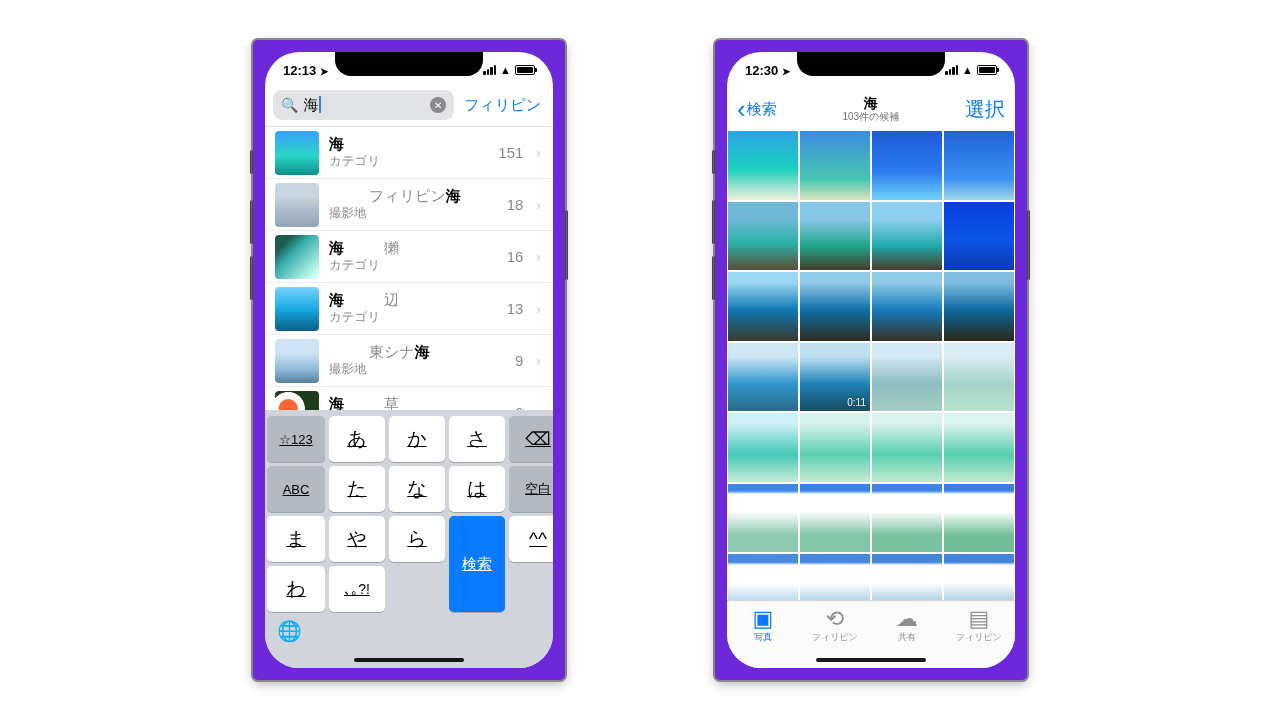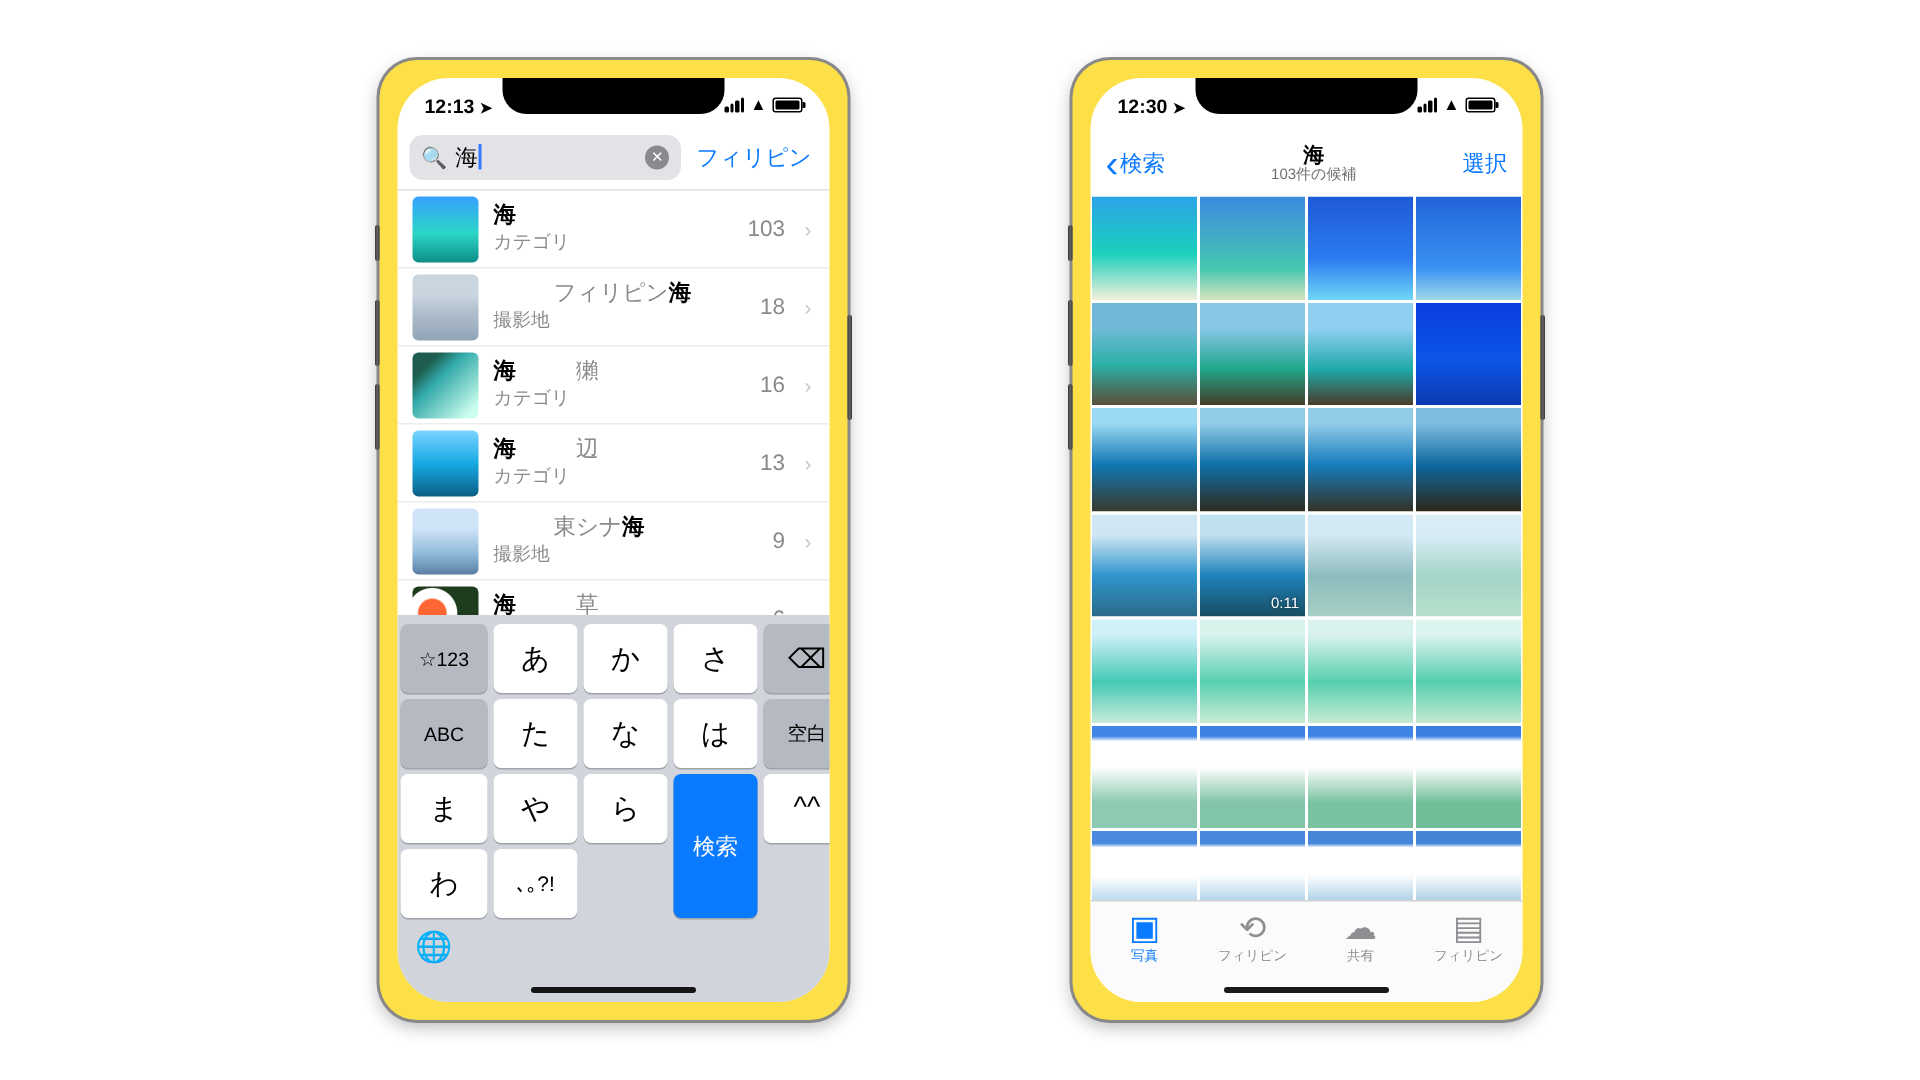--- a/index.html
+++ b/index.html
@@ -2,22 +2,22 @@
 <html><head>
 <meta charset="utf-8">
 <style>
   * { margin:0; padding:0; box-sizing:border-box; -webkit-font-smoothing:antialiased; }
   body {
     width:1280px; height:720px; background:#fff;
     font-family:-apple-system,"Hiragino Sans","Helvetica Neue",sans-serif;
     display:flex; justify-content:center; align-items:center; gap:150px;
   }
   .phone {
-    width:312px; height:640px; background:#fde047;
-    border-radius:25px; padding:12px; position:relative;
+    width:312px; height:640px; background:#6d28d9;
+    border-radius:5px; padding:12px; position:relative;
     box-shadow:0 0 0 2px #888, 0 4px 12px rgba(0,0,0,.3);
   }
   .side-btn { position:absolute; background:linear-gradient(90deg,#333,#666,#333); border-radius:2px; }
   .sb-l1 { left:-3px; top:110px; width:3px; height:24px; }
   .sb-l2 { left:-3px; top:160px; width:3px; height:44px; }
   .sb-l3 { left:-3px; top:216px; width:3px; height:44px; }
   .sb-r  { right:-3px; top:170px; width:3px; height:70px; }
   .screen {
     width:288px; height:616px; background:#fff; border-radius:34px;
     overflow:hidden; position:relative;
@@ -53,35 +53,35 @@
   .rowtxt { flex:1; min-width:0;}
   .rtitle { font-size:15px; color:#000; line-height:1.2;}
   .rtitle b { font-weight:600;}
   .rtitle .rest { color:#8a8a8e;margin-left:40px;}
   .rsub { font-size:12.5px; color:#8a8a8e;}
   .rcount { font-size:15px; color:#8a8a8e;}
   .chevron { margin-left:3px; color:#c7c7cc; font-size:14px;}
   
   .kbd { position:absolute; left:0; right:0; bottom:0; height:258px; background:#d1d4da;}
   .kbdgrid { display:grid; grid-template-columns:58px 56px 56px 56px 58px; grid-template-rows:46px 46px 46px 46px; gap:4px; padding:6px 2px 0;}
-  .key { background:#fff; border-radius:5px; box-shadow:0 1px 0 #9ea2a9; display:flex; align-items:center; justify-content:center; font-size:19px;}
+  .key { background:#fff; border-radius:5px; box-shadow:0 1px 0 #9ea2a9; display:flex; align-items:center; justify-content:center; font-size:19px;text-decoration:underline;}
   .key.fn { background:#b4b9c2; font-size:13px;}
   .key.fn.small { font-size:11px;}
   .key.tall   { grid-row:span 2;}
   .key.search { background:#0a7aff; color:#fff; font-size:15px;}
   .key.del::before { content:"⌫"; font-size:18px;}
   .globe { height:38px; display:flex; align-items:center; padding:0 12px; color:#4a4f57; font-size:20px;}
   
   .nav2 { height:42px; display:flex; align-items:center; justify-content:space-between; padding:0 10px;}
   .back { color:#0a7aff; font-size:15px; display:flex; align-items:center;}
   .back::before { content:"‹"; font-size:26px; line-height:0; margin-right:1px; font-weight:300;}
   .navtitle { text-align:center; line-height:1.15;}
   .navtitle .t { font-size:14px; font-weight:600;}
   .navtitle .s { font-size:10px; color:#6d6e72;}
-  .sel { color:#0a7aff; font-size:15px;}
+  .sel { color:#0a7aff; font-size:20px;}
   .grid { height:470px; overflow:hidden;}
   .grow { display:flex;}
   .cell { flex:1; height:70.5px; min-width:0; border:0.5px solid #fff; position:relative;text-align:center;}
   .dur { position:absolute; right:4px; bottom:3px; color:#fff; font-size:10px; text-shadow:0 0 2px #0008;}
   .tabbar { position:absolute; left:0; right:0; bottom:0; height:68px; background:#fbfbfc; border-top:1px solid #d3d3d6; display:flex; padding-top:6px;}
   .tab { flex:1; text-align:center; color:#8e8e93; font-size:9px;}
   .tab.active { color:#0a7aff;}
   .tabicon { font-size:22px; height:24px; line-height:24px;}
 </style>
 </head>
@@ -120,21 +120,21 @@
       <span class="cancel">フィリピン</span>
     </div>
 
     <div class="results" id="results-left">
         <div class="row">
           <div class="thumb" style="background:linear-gradient(180deg,#37a0ff 0%,#2bd6c8 55%,#0d8f88 100%)"></div>
           <div class="rowtxt">
             <div class="rtitle"><b>海</b><span class="rest"></span></div>
             <div class="rsub">カテゴリ</div>
           </div>
-          <span class="rcount">103</span>
+          <span class="rcount">151</span>
           <span class="chevron">›</span>
         </div>
         <div class="row">
           <div class="thumb" style="background:linear-gradient(180deg,#c9d5df 30%,#aebccb 60%,#90a5b8 100%)"></div>
           <div class="rowtxt">
             <div class="rtitle"><span class="rest">フィリピン</span><b>海</b></div>
             <div class="rsub">撮影地</div>
           </div>
           <span class="rcount">18</span>
           <span class="chevron">›</span>

